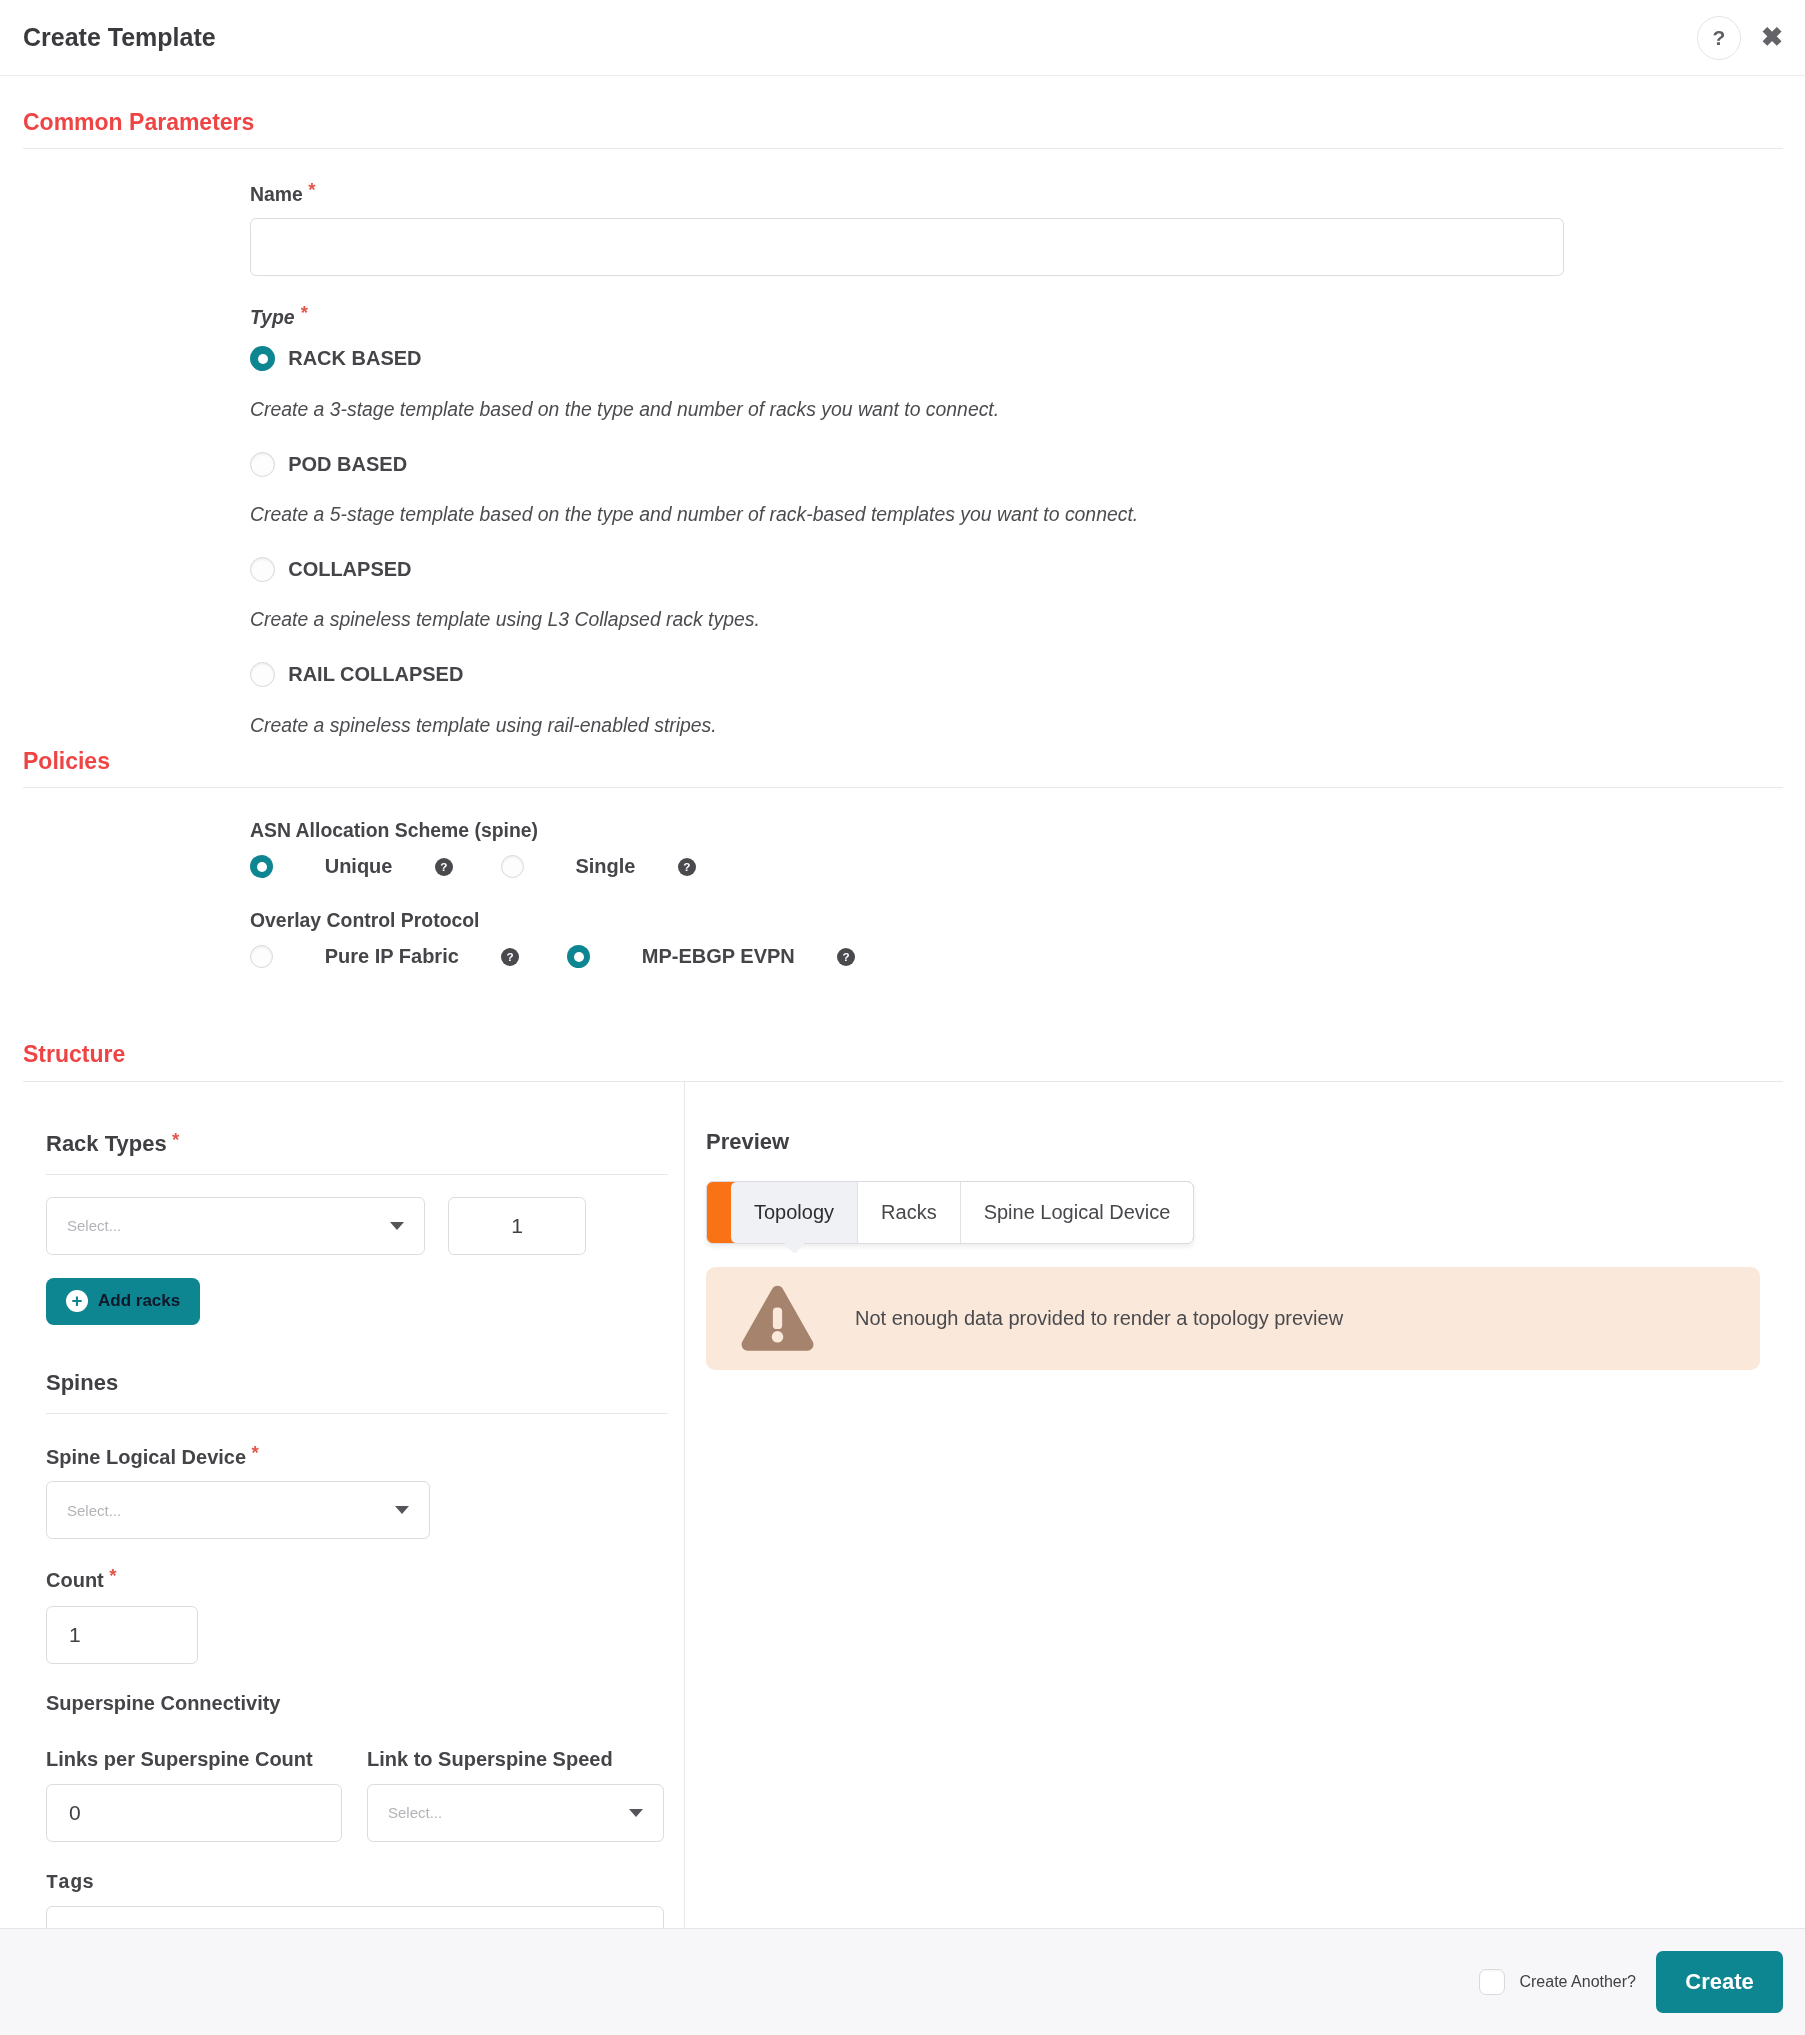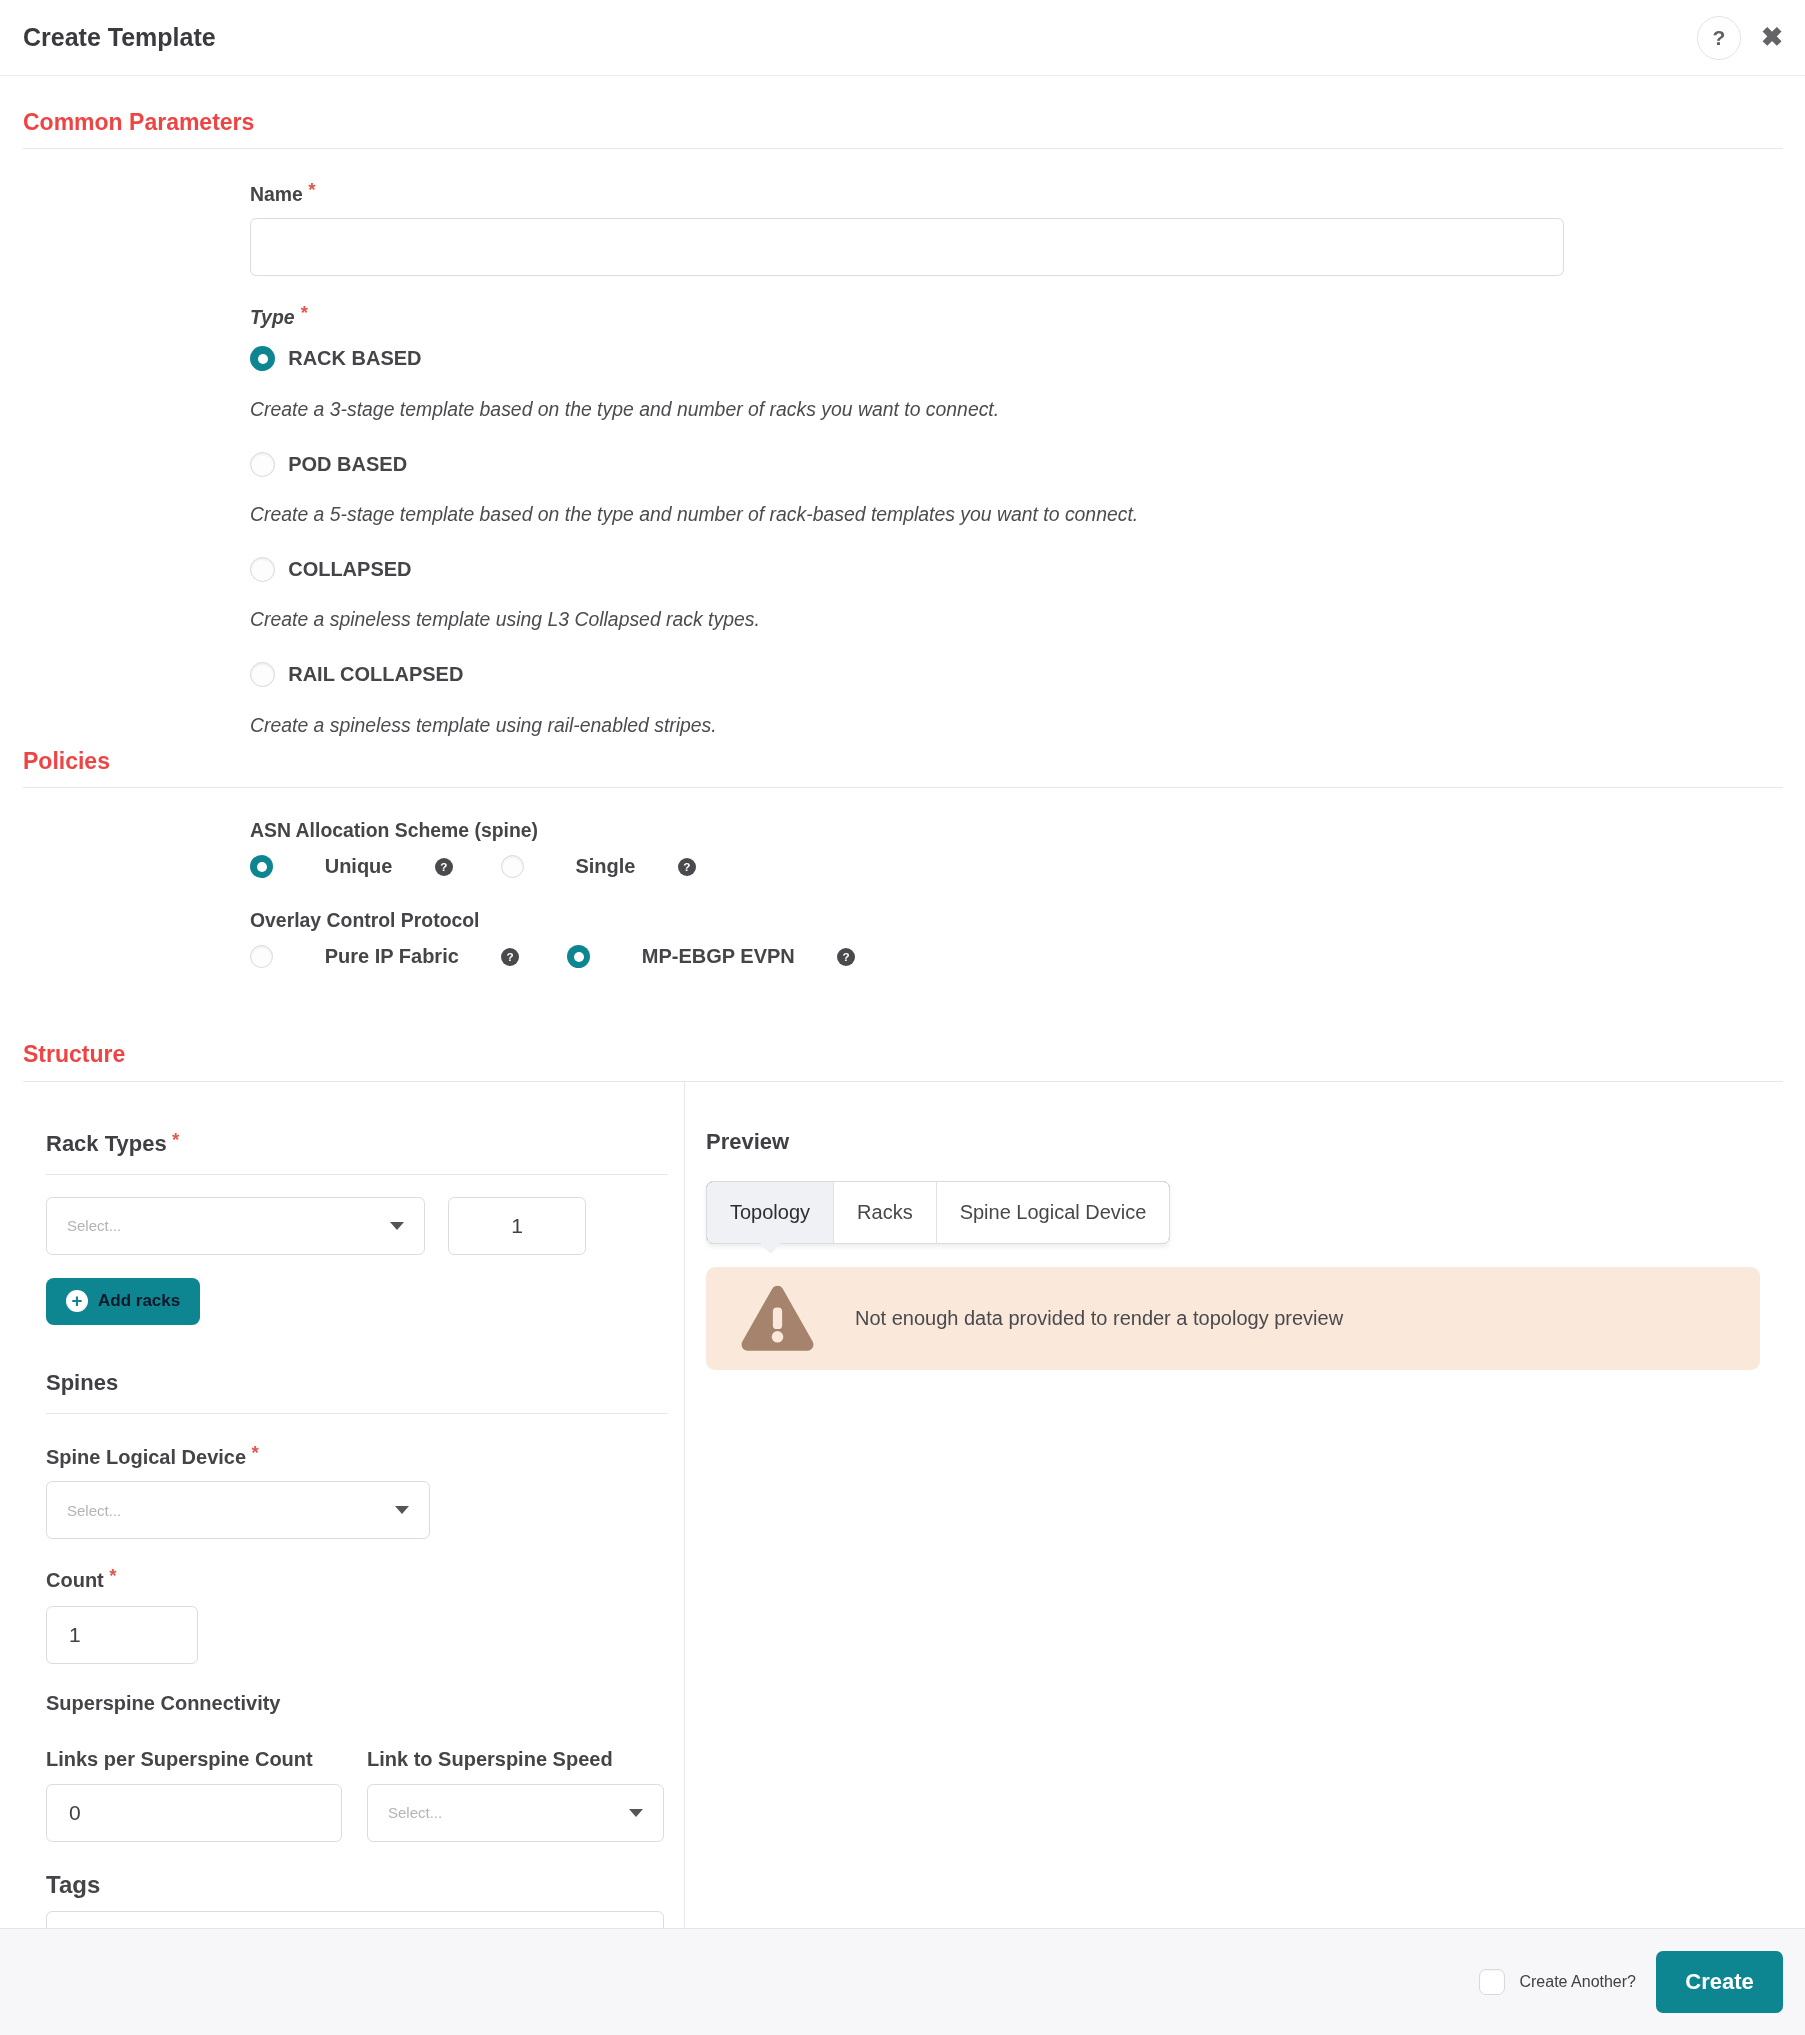--- a/index.html
+++ b/index.html
@@ -140,29 +140,30 @@
   .count-input { width:152px; margin-top:14px; padding-left:22px; }
   .superspine-h { margin-top:28px; font-size:20px; }
 
   .two-col { display:flex; margin-top:33px; }
   .tc-a { width:321px; flex:0 0 auto; }
   .tc-b { flex:0 0 auto; }
   .tc-label { font-size:20px; }
   .links-input { width:296px; margin-top:12.4px; padding-left:22px; }
   .speed-select { width:297px; margin-top:12.4px; }
 
-  .tags-label { margin-top:29.6px; font-size:24px; }
+  .tags-label { margin-top:29.6px; font-size:20px;font-family:Liberation Mono, monospace; }
   .tags-select { width:618px; margin-top:11.7px; }
 
   
   .preview-h { margin-top:47px; }
   .tabs {
     margin-top:26.4px; display:inline-flex; position:relative;
-    border:1.6px solid #dcdce0; border-radius:7px; background:#15803d;
+    border:1.6px solid #dcdce0; border-radius:7px; background:#f97316;
     box-shadow:0 2.3px 5.4px rgba(0,0,0,0.07);
+    padding-left:24px;
   }
   .tab {
     height:61px; display:flex; align-items:center; padding:0 23px;
     font-size:20px; color:#48484c; cursor:pointer; background:#fff;
   }
   .tab + .tab { border-left:1.6px solid #e2e2e6; }
   .tab.active { background:#f0f1f4; color:#2e2e32; position:relative; }
   .tab.first { border-radius:5.4px 0 0 5.4px; }
   .tab.last { border-radius:0 5.4px 5.4px 0; }
   .tab-caret {

